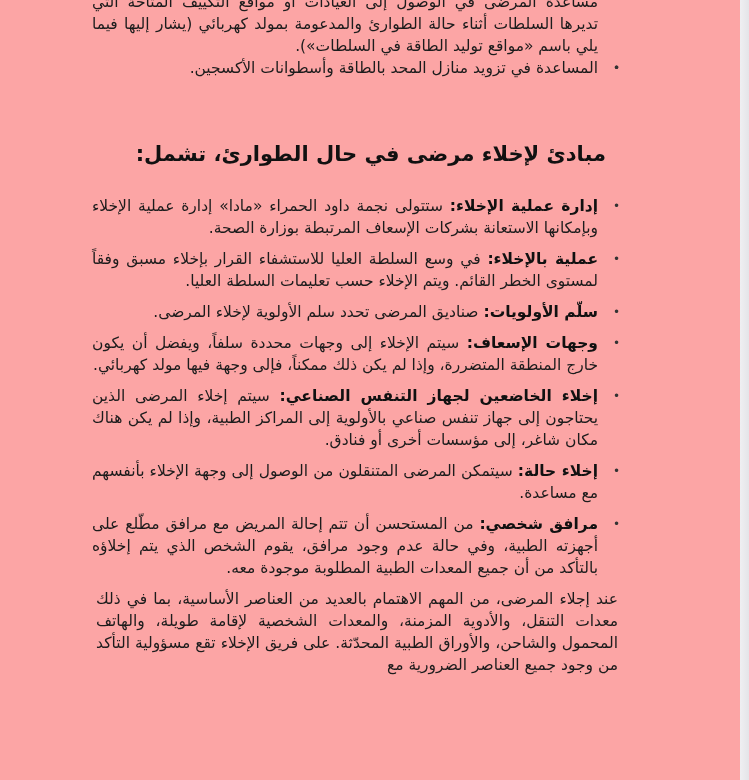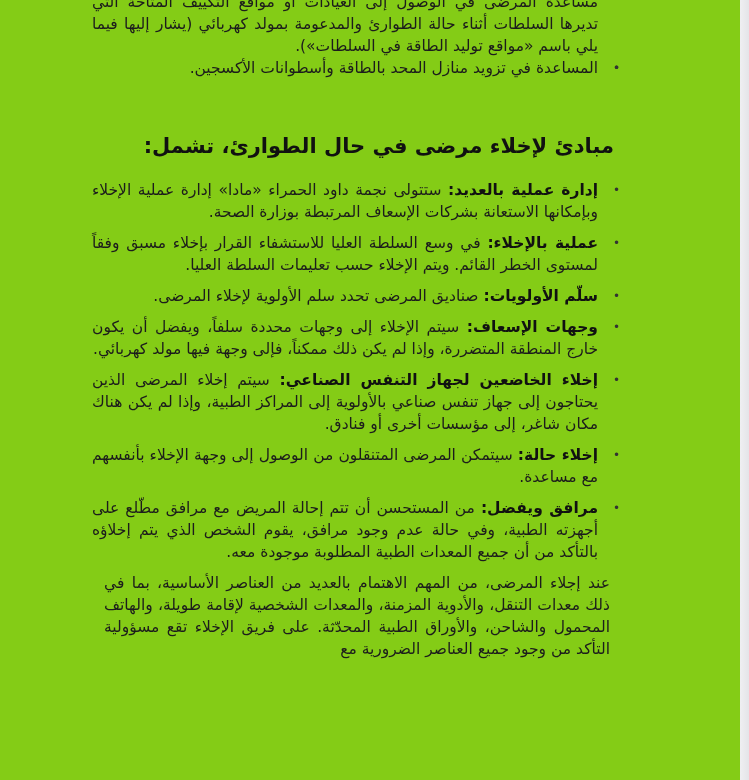--- a/index.html
+++ b/index.html
@@ -4,21 +4,21 @@
   <style>
     html, body { margin: 0; padding: 0; }
     body {
       width: 749px; height: 780px; overflow: hidden;
       background: #ffffff; position: relative;
       font-family: "DejaVu Sans", sans-serif;
       color: #1c1c1c;
     }
     .page {
       position: absolute; left: 0; top: 0; width: 740px; height: 780px;
-      background: #84cc16;
+      background: #fca5a5;
     }
     .edge {
       position: absolute; left: 740px; top: 0; width: 9px; height: 780px;
       background: linear-gradient(to right, #efeff2, #e4e4e8);
     }
     .content {
       position: absolute; right: 118px; width: 530px; top: -9px;
       direction: rtl; text-align: justify; text-align-last: right;
       font-size: 15.5px; line-height: 22px;
     }
@@ -26,27 +26,27 @@
       margin: 0; padding-right: 24px;
     }
     ul { list-style: none; margin: 0; padding: 0; }
     li { position: relative; padding-right: 24px; }
     li .bullet {
       position: absolute; right: 2px; top: 0;
       font-size: 12px; color: #333;
     }
     .top-list li { margin-bottom: 0; }
     h2 {
-      font-size: 21px; font-weight: bold; margin: 8px;
+      font-size: 21px; font-weight: bold; margin: 16px;
       padding-top: 48px; padding-bottom: 14px; text-align: left;
       color: #111;
     }
     .main-list li { margin-bottom: 9px; }
     .term { font-weight: bold; color: #111; }
-    .para { margin: 12px; margin-top: 2px; }
+    .para { margin: 4px; margin-top: 2px; }
   </style>
 </head>
 <body>
 
 <div class="page">
   <div class="content">
     <p class="cont">مساعدة المرضى في الوصول إلى العيادات أو مواقع التكييف المتاحة التي تديرها السلطات أثناء حالة الطوارئ والمدعومة بمولد كهربائي (يشار إليها فيما يلي باسم «مواقع توليد الطاقة في السلطات»).</p>
     <ul class="top-list">
       <li>
         <span class="bullet">•</span>
@@ -55,21 +55,21 @@
         <span class="bullet">•</span>
         <span>المساعدة في تزويد منازل المحد بالطاقة وأسطوانات الأكسجين.</span>
       </li>
     </ul>
 
     <h2>مبادئ لإخلاء مرضى في حال الطوارئ، تشمل:</h2>
 
     <ul class="main-list">
       <li>
         <span class="bullet">•</span>
-        <span class="term">إدارة عملية بالعديد:</span><span> ستتولى نجمة داود الحمراء «مادا» إدارة عملية الإخلاء وبإمكانها الاستعانة بشركات الإسعاف المرتبطة بوزارة الصحة.</span>
+        <span class="term">إدارة عملية الإخلاء:</span><span> ستتولى نجمة داود الحمراء «مادا» إدارة عملية الإخلاء وبإمكانها الاستعانة بشركات الإسعاف المرتبطة بوزارة الصحة.</span>
       </li>
       <li>
         <span class="bullet">•</span>
         <span class="term">عملية بالإخلاء:</span><span> في وسع السلطة العليا للاستشفاء القرار بإخلاء مسبق وفقاً لمستوى الخطر القائم. ويتم الإخلاء حسب تعليمات السلطة العليا.</span>
       </li>
       <li>
         <span class="bullet">•</span>
         <span class="term">سلّم الأولويات:</span><span> صناديق المرضى تحدد سلم الأولوية لإخلاء المرضى.</span>
       </li>
       <li>
@@ -79,20 +79,20 @@
       <li>
         <span class="bullet">•</span>
         <span class="term">إخلاء الخاضعين لجهاز التنفس الصناعي:</span><span> سيتم إخلاء المرضى الذين يحتاجون إلى جهاز تنفس صناعي بالأولوية إلى المراكز الطبية، وإذا لم يكن هناك مكان شاغر، إلى مؤسسات أخرى أو فنادق.</span>
       </li>
       <li>
         <span class="bullet">•</span>
         <span class="term">إخلاء حالة:</span><span> سيتمكن المرضى المتنقلون من الوصول إلى وجهة الإخلاء بأنفسهم مع مساعدة.</span>
       </li>
       <li>
         <span class="bullet">•</span>
-        <span class="term">مرافق ويفضل:</span><span> من المستحسن أن تتم إحالة المريض مع مرافق مطّلع على أجهزته الطبية، وفي حالة عدم وجود مرافق، يقوم الشخص الذي يتم إخلاؤه بالتأكد من أن جميع المعدات الطبية المطلوبة موجودة معه.</span>
+        <span class="term">مرافق شخصي:</span><span> من المستحسن أن تتم إحالة المريض مع مرافق مطّلع على أجهزته الطبية، وفي حالة عدم وجود مرافق، يقوم الشخص الذي يتم إخلاؤه بالتأكد من أن جميع المعدات الطبية المطلوبة موجودة معه.</span>
       </li>
     </ul>
 
     <p class="para">عند إجلاء المرضى، من المهم الاهتمام بالعديد من العناصر الأساسية، بما في ذلك معدات التنقل، والأدوية المزمنة، والمعدات الشخصية لإقامة طويلة، والهاتف المحمول والشاحن، والأوراق الطبية المحدّثة. على فريق الإخلاء تقع مسؤولية التأكد من وجود جميع العناصر الضرورية مع</p>
   </div>
 </div>
 <div class="edge"></div>
 
 </body></html>

